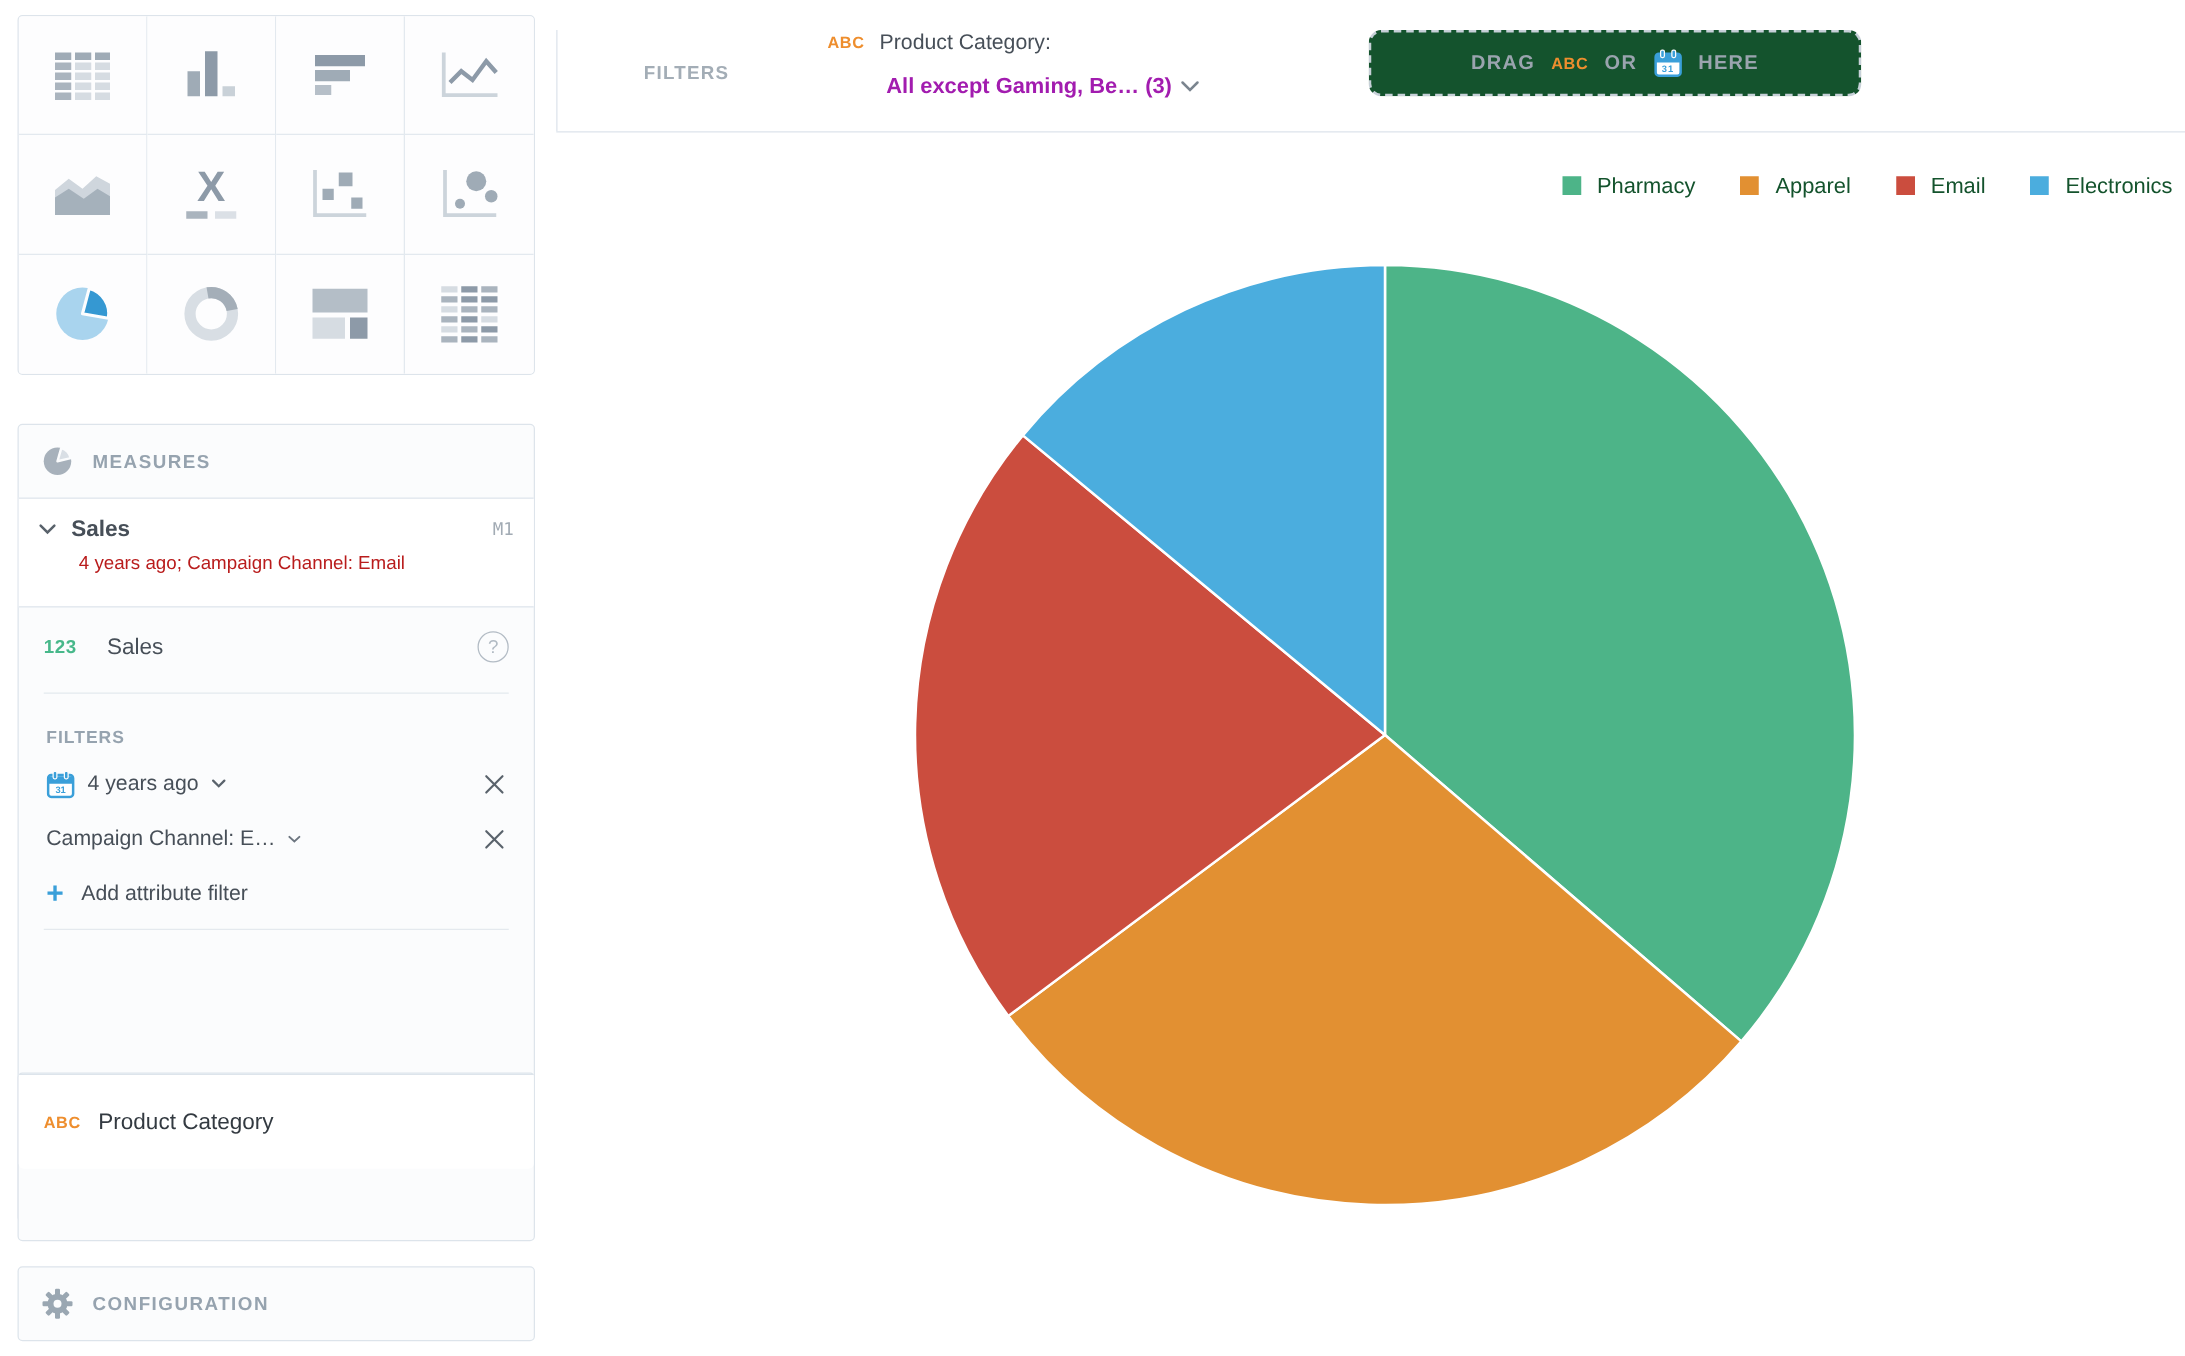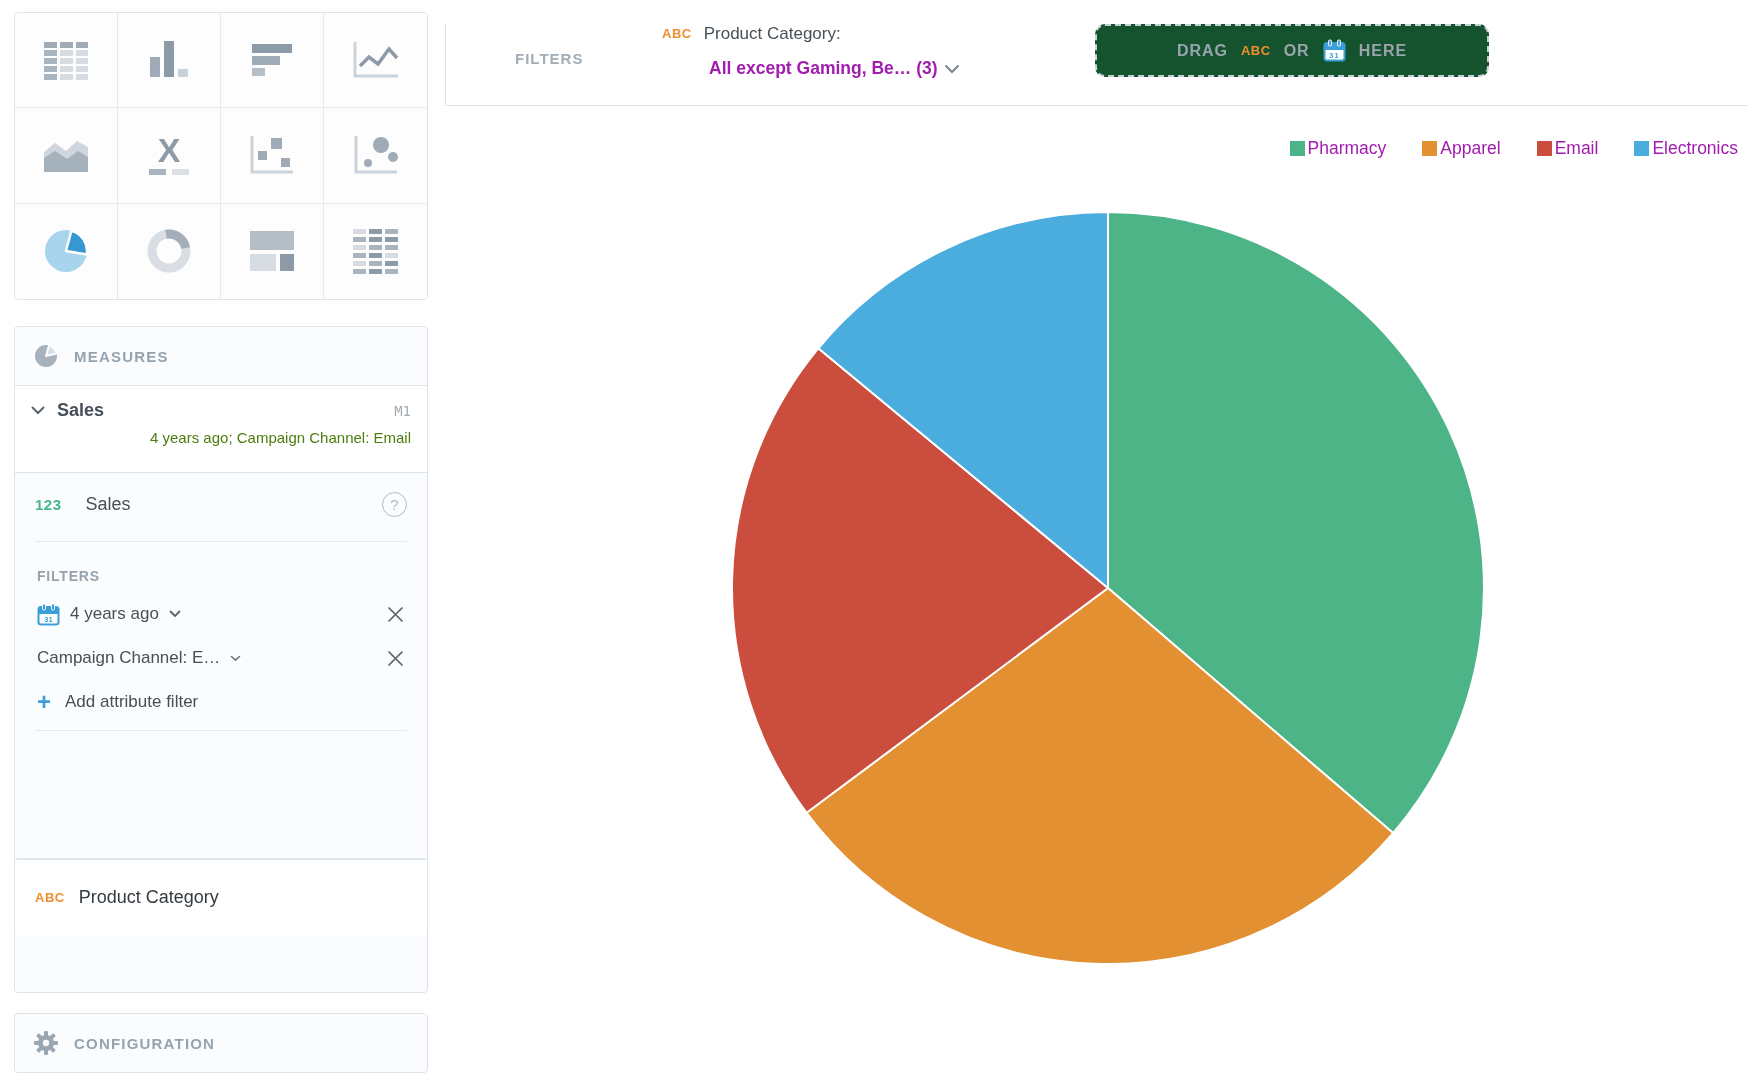--- a/index.html
+++ b/index.html
@@ -26,30 +26,30 @@
   .headline-ic .x { font-size:34px; font-weight:bold; color:#8d9aa8; line-height:30px; display:block; }
   .headline-ic .dashes { display:flex; gap:6px; justify-content:center; margin-top:4px; }
   .headline-ic .dashes i { display:block; width:17px; height:6px; }
   .headline-ic .dashes i.a { background:#aab4be; } .headline-ic .dashes i.b { background:#dbe0e6; }
 
   
   .panel { position:absolute; left:0; width:414px; background:#fbfcfd;
     border:1px solid #dde4eb; border-radius:4px; }
   .panel-header { height:58px; display:flex; align-items:center; gap:15px; padding:0 18px;
     color:#96a3af; font-size:15px; font-weight:bold; letter-spacing:1.2px; cursor:pointer; }
-  .p-measures { top:326px; height:639px; }
+  .p-measures { top:339px; height:639px; }
   .p-viewby  { top:858px; height:135px; }
   .p-config  { top:1013px; height:60px; }
 
   .measure-item { background:#fff; border-top:1px solid #dde4eb; border-bottom:1px solid #dde4eb;
     height:88px; padding:14px 16px 0 16px; cursor:pointer; }
   .mi-row1 { display:flex; align-items:center; gap:12px; }
   .mi-name { font-size:18px; font-weight:bold; color:#474f58; }
   .mi-tag { margin-left:auto; font-family:"DejaVu Sans Mono", monospace; font-size:14px; color:#a2abb4; }
-  .mi-detail { margin:8px 0 0 32px; font-size:15px; color:#4d7c0f;text-align:right; }
+  .mi-detail { margin:8px 0 0 32px; font-size:15px; color:#b91c1c; }
 
   .metric-row { height:62px; display:flex; align-items:center; gap:24px; padding:0 20px; }
   .metric-123 { color:#47b88a; font-size:15px; font-weight:bold; letter-spacing:0.5px; }
   .metric-name { font-size:18px; color:#474f58; }
   .help-circle { margin-left:auto; width:25px; height:25px; border:1.6px solid #b2bbc4; border-radius:50%;
     display:flex; align-items:center; justify-content:center; font-size:15px; color:#b2bbc4; cursor:pointer; }
 
   .divider { height:1px; background:#e4e9ee; margin:6px 20px; }
 
   .filters-title { padding:20px 22px 8px 22px; font-size:14px; font-weight:bold;
@@ -82,21 +82,21 @@
     display:flex; align-items:center; gap:6px; }
   .fb-drop { position:absolute; left:650px; top:24px; width:394px; height:53px;
     border:2px dashed #c7d0d8; border-radius:10px; background:#14532d;
     display:flex; align-items:center; justify-content:center; gap:13px;
     font-size:16px; font-weight:bold; letter-spacing:1px; color:#9aa4ae; cursor:pointer; }
   .fb-drop .abc-badge { font-size:13px; }
 
   
   .chart-area { position:absolute; left:445px; top:106px; width:1303px; height:979px; }
   .legend { position:absolute; top:32px; right:10px; display:flex; align-items:center; gap:36px; }
-  .legend-item { display:flex; align-items:center; gap:3px; font-size:17.5px; color:#a21caf; cursor:pointer; }
+  .legend-item { display:flex; align-items:center; gap:13px; font-size:17.5px; color:#14532d; cursor:pointer; }
   .legend-swatch { width:15px; height:15px; display:inline-block; }
   svg.pie { position:absolute; left:0; top:0; }
 
   .chev { flex:none; }
 </style>
 </head>
 <body>
 
 <div id="app">
 

